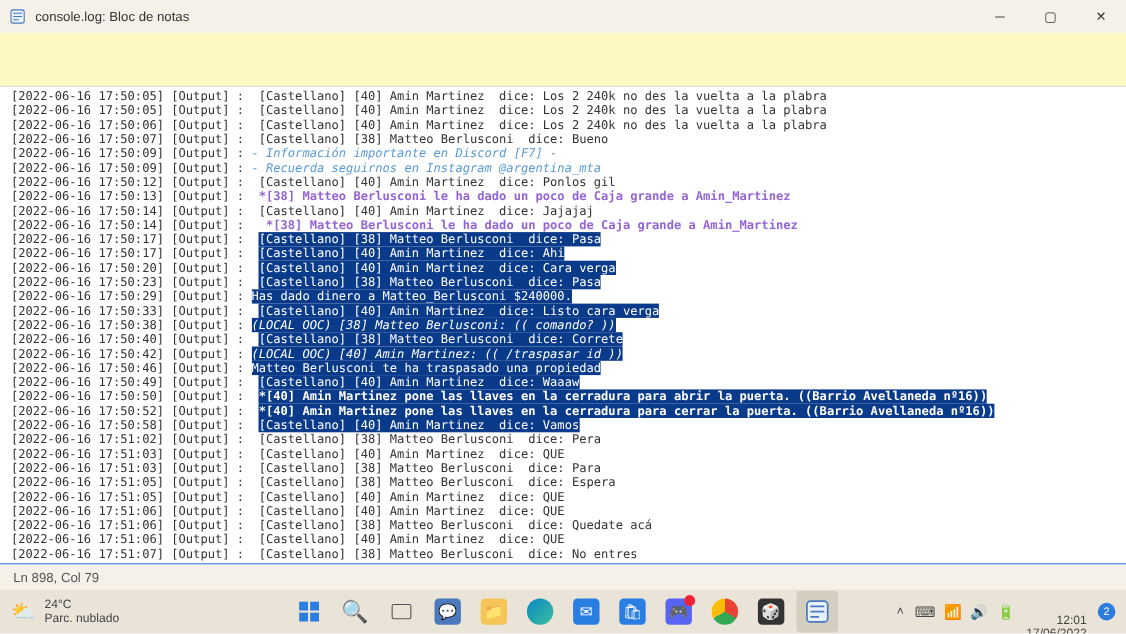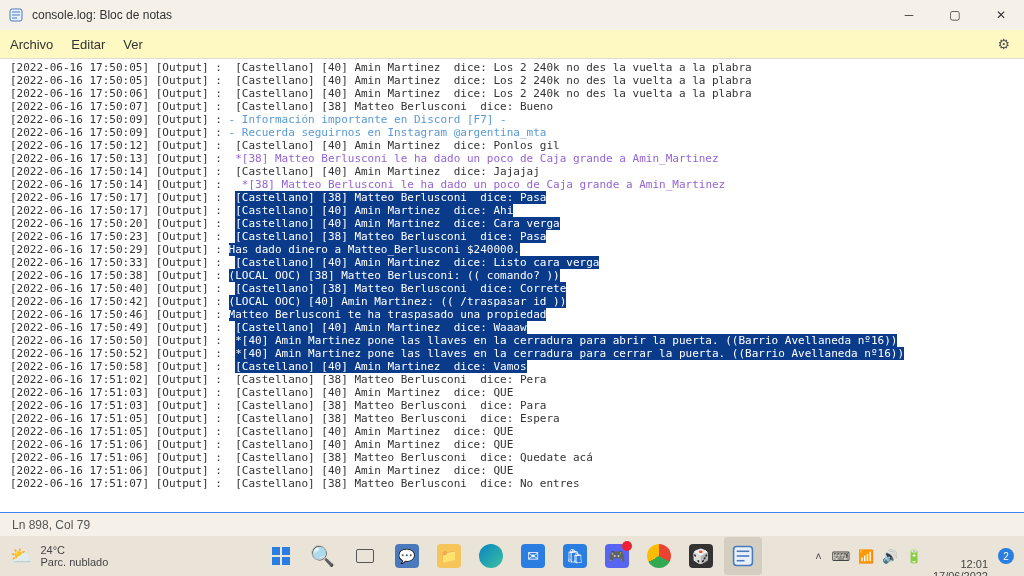--- a/index.html
+++ b/index.html
@@ -67,20 +67,21 @@
   flex: 1;
   background: #fff;
   font-family: Consolas, monospace;
   font-size: 11px;
   line-height: 13px;
   color: #333;
   overflow: hidden;
   padding: 2px 10px;
   border-top: 1px solid #e0dcd4;
   white-space: pre;
+  margin-top: 48px;
 }
 .line { display: block; }
 .sel .rest { background: #0a3a8a; color: #fff; }
 .sel .rest.t-orange,
 .sel .rest.t-green,
 .sel .rest.t-purple,
 .sel .rest.t-lightblue { background: #0a3a8a; }
 .statusbar {
   height: 24px;
   background: #f5f0e8;
@@ -153,22 +154,22 @@
   background: #2a7de1;
   color: #fff;
   font-size: 10px;
   display: flex;
   align-items: center;
   justify-content: center;
 }
 
 .t-orange { color: #b08830; }
 .t-green { color: #2a7a3a; }
-.t-purple { color: #9464d4; }
-.t-lightblue { color: #5a9ad4; }
+.t-purple { color: #9464d4; font-weight: bold; }
+.t-lightblue { color: #5a9ad4; font-style: italic; }
 
 
 .winlogo {
   display: grid;
   grid-template-columns: 8px 8px;
   grid-template-rows: 8px 8px;
   gap: 2px;
 }
 .winlogo span { background: #2a7de1; }
 
@@ -198,26 +199,20 @@
         </svg>
     </span>
     <span class="titlebar-title">console.log: Bloc de notas</span>
     <div class="window-controls">
       <div class="win-btn">─</div>
       <div class="win-btn">▢</div>
       <div class="win-btn">✕</div>
     </div>
   </div>
 
-  <div class="menubar">
-    <span class="menu-item">Archivo</span>
-    <span class="menu-item">Editar</span>
-    <span class="menu-item">Ver</span>
-    <span class="settings-icon">⚙</span>
-  </div>
 
   <div class="content" id="content"><span class="line"><span class="prefix">[2022-06-16 17:50:05] [Output] :  </span><span class="rest">[Castellano] [40] Amin Martinez  dice: Los 2 240k no des la vuelta a la plabra</span></span><span class="line"><span class="prefix">[2022-06-16 17:50:05] [Output] :  </span><span class="rest">[Castellano] [40] Amin Martinez  dice: Los 2 240k no des la vuelta a la plabra</span></span><span class="line"><span class="prefix">[2022-06-16 17:50:06] [Output] :  </span><span class="rest">[Castellano] [40] Amin Martinez  dice: Los 2 240k no des la vuelta a la plabra</span></span><span class="line"><span class="prefix">[2022-06-16 17:50:07] [Output] :  </span><span class="rest">[Castellano] [38] Matteo Berlusconi  dice: Bueno</span></span><span class="line"><span class="prefix">[2022-06-16 17:50:09] [Output] : </span><span class="rest t-lightblue">- Información importante en Discord [F7] -</span></span><span class="line"><span class="prefix">[2022-06-16 17:50:09] [Output] : </span><span class="rest t-lightblue">- Recuerda seguirnos en Instagram @argentina_mta</span></span><span class="line"><span class="prefix">[2022-06-16 17:50:12] [Output] :  </span><span class="rest">[Castellano] [40] Amin Martinez  dice: Ponlos gil</span></span><span class="line"><span class="prefix">[2022-06-16 17:50:13] [Output] :  </span><span class="rest t-purple">*[38] Matteo Berlusconi le ha dado un poco de Caja grande a Amin_Martinez</span></span><span class="line"><span class="prefix">[2022-06-16 17:50:14] [Output] :  </span><span class="rest">[Castellano] [40] Amin Martinez  dice: Jajajaj</span></span><span class="line"><span class="prefix">[2022-06-16 17:50:14] [Output] :   </span><span class="rest t-purple">*[38] Matteo Berlusconi le ha dado un poco de Caja grande a Amin_Martinez</span></span><span class="line sel"><span class="prefix">[2022-06-16 17:50:17] [Output] :  </span><span class="rest">[Castellano] [38] Matteo Berlusconi  dice: Pasa</span></span><span class="line sel"><span class="prefix">[2022-06-16 17:50:17] [Output] :  </span><span class="rest">[Castellano] [40] Amin Martinez  dice: Ahi</span></span><span class="line sel"><span class="prefix">[2022-06-16 17:50:20] [Output] :  </span><span class="rest">[Castellano] [40] Amin Martinez  dice: Cara verga</span></span><span class="line sel"><span class="prefix">[2022-06-16 17:50:23] [Output] :  </span><span class="rest">[Castellano] [38] Matteo Berlusconi  dice: Pasa</span></span><span class="line sel"><span class="prefix">[2022-06-16 17:50:29] [Output] : </span><span class="rest t-orange">Has dado dinero a Matteo_Berlusconi $240000.</span></span><span class="line sel"><span class="prefix">[2022-06-16 17:50:33] [Output] :  </span><span class="rest">[Castellano] [40] Amin Martinez  dice: Listo cara verga</span></span><span class="line sel"><span class="prefix">[2022-06-16 17:50:38] [Output] : </span><span class="rest t-lightblue">(LOCAL OOC) [38] Matteo Berlusconi: (( comando? ))</span></span><span class="line sel"><span class="prefix">[2022-06-16 17:50:40] [Output] :  </span><span class="rest">[Castellano] [38] Matteo Berlusconi  dice: Correte</span></span><span class="line sel"><span class="prefix">[2022-06-16 17:50:42] [Output] : </span><span class="rest t-lightblue">(LOCAL OOC) [40] Amin Martinez: (( /traspasar id ))</span></span><span class="line sel"><span class="prefix">[2022-06-16 17:50:46] [Output] : </span><span class="rest t-green">Matteo Berlusconi te ha traspasado una propiedad</span></span><span class="line sel"><span class="prefix">[2022-06-16 17:50:49] [Output] :  </span><span class="rest">[Castellano] [40] Amin Martinez  dice: Waaaw</span></span><span class="line sel"><span class="prefix">[2022-06-16 17:50:50] [Output] :  </span><span class="rest t-purple">*[40] Amin Martinez pone las llaves en la cerradura para abrir la puerta. ((Barrio Avellaneda nº16))</span></span><span class="line sel"><span class="prefix">[2022-06-16 17:50:52] [Output] :  </span><span class="rest t-purple">*[40] Amin Martinez pone las llaves en la cerradura para cerrar la puerta. ((Barrio Avellaneda nº16))</span></span><span class="line sel"><span class="prefix">[2022-06-16 17:50:58] [Output] :  </span><span class="rest">[Castellano] [40] Amin Martinez  dice: Vamos</span></span><span class="line"><span class="prefix">[2022-06-16 17:51:02] [Output] :  </span><span class="rest">[Castellano] [38] Matteo Berlusconi  dice: Pera</span></span><span class="line"><span class="prefix">[2022-06-16 17:51:03] [Output] :  </span><span class="rest">[Castellano] [40] Amin Martinez  dice: QUE</span></span><span class="line"><span class="prefix">[2022-06-16 17:51:03] [Output] :  </span><span class="rest">[Castellano] [38] Matteo Berlusconi  dice: Para</span></span><span class="line"><span class="prefix">[2022-06-16 17:51:05] [Output] :  </span><span class="rest">[Castellano] [38] Matteo Berlusconi  dice: Espera</span></span><span class="line"><span class="prefix">[2022-06-16 17:51:05] [Output] :  </span><span class="rest">[Castellano] [40] Amin Martinez  dice: QUE</span></span><span class="line"><span class="prefix">[2022-06-16 17:51:06] [Output] :  </span><span class="rest">[Castellano] [40] Amin Martinez  dice: QUE</span></span><span class="line"><span class="prefix">[2022-06-16 17:51:06] [Output] :  </span><span class="rest">[Castellano] [38] Matteo Berlusconi  dice: Quedate acá</span></span><span class="line"><span class="prefix">[2022-06-16 17:51:06] [Output] :  </span><span class="rest">[Castellano] [40] Amin Martinez  dice: QUE</span></span><span class="line"><span class="prefix">[2022-06-16 17:51:07] [Output] :  </span><span class="rest">[Castellano] [38] Matteo Berlusconi  dice: No entres</span></span></div>
 
   <div class="statusbar">
     <span class="status-left">Ln 898, Col 79</span>
   </div>
 </div>
 
 <div class="taskbar">
   <div class="weather">

